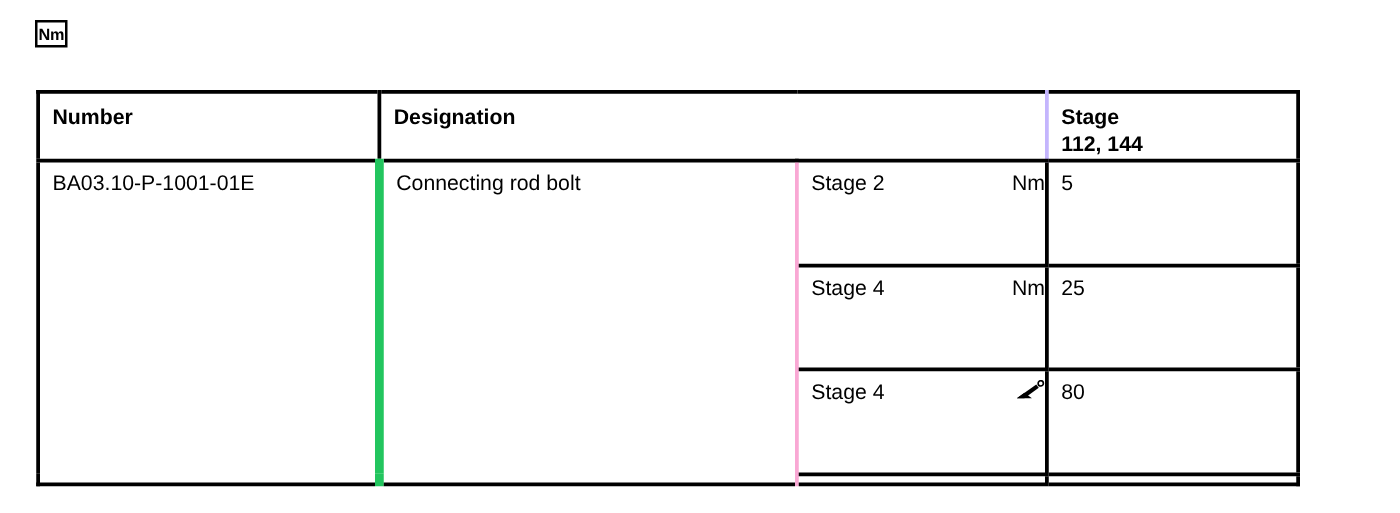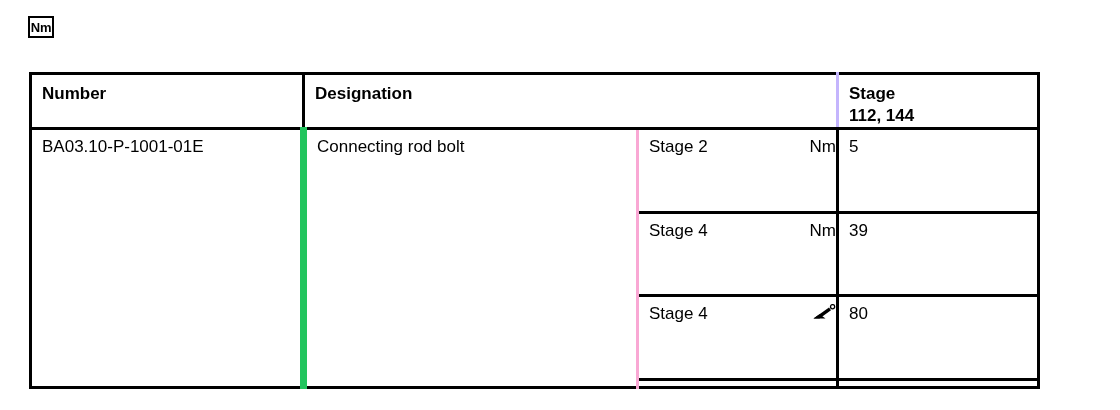--- a/index.html
+++ b/index.html
@@ -179,21 +179,21 @@
         <td class="cell-number" rowspan="4">BA03.10-P-1001-01E</td>
         <td class="cell-design" rowspan="4">Connecting rod bolt</td>
         <td class="cell-stage">Stage 2</td>
         <td class="cell-unit">Nm</td>
         <td class="cell-engine">5</td>
       </tr>
 
       <tr class="stage-sep">
         <td class="cell-stage">Stage 4</td>
         <td class="cell-unit">Nm</td>
-        <td class="cell-engine">39</td>
+        <td class="cell-engine">25</td>
       </tr>
 
       <tr class="stage-sep">
         <td class="cell-stage">Stage 4</td>
         <td class="cell-unit">
           <span class="angle-symbol">
             <svg width="24" height="18" viewBox="0 0 24 18" aria-hidden="true">
               <polygon points="1.5,14.5 17,3.5 19,6.2 7.5,14.5" fill="#000"></polygon>
               <polygon points="1.5,14.5 13.5,14.5 7.5,10.2" fill="#000"></polygon>
               <circle cx="20.6" cy="2.7" r="2.1" fill="none" stroke="#000" stroke-width="1.3"></circle>

